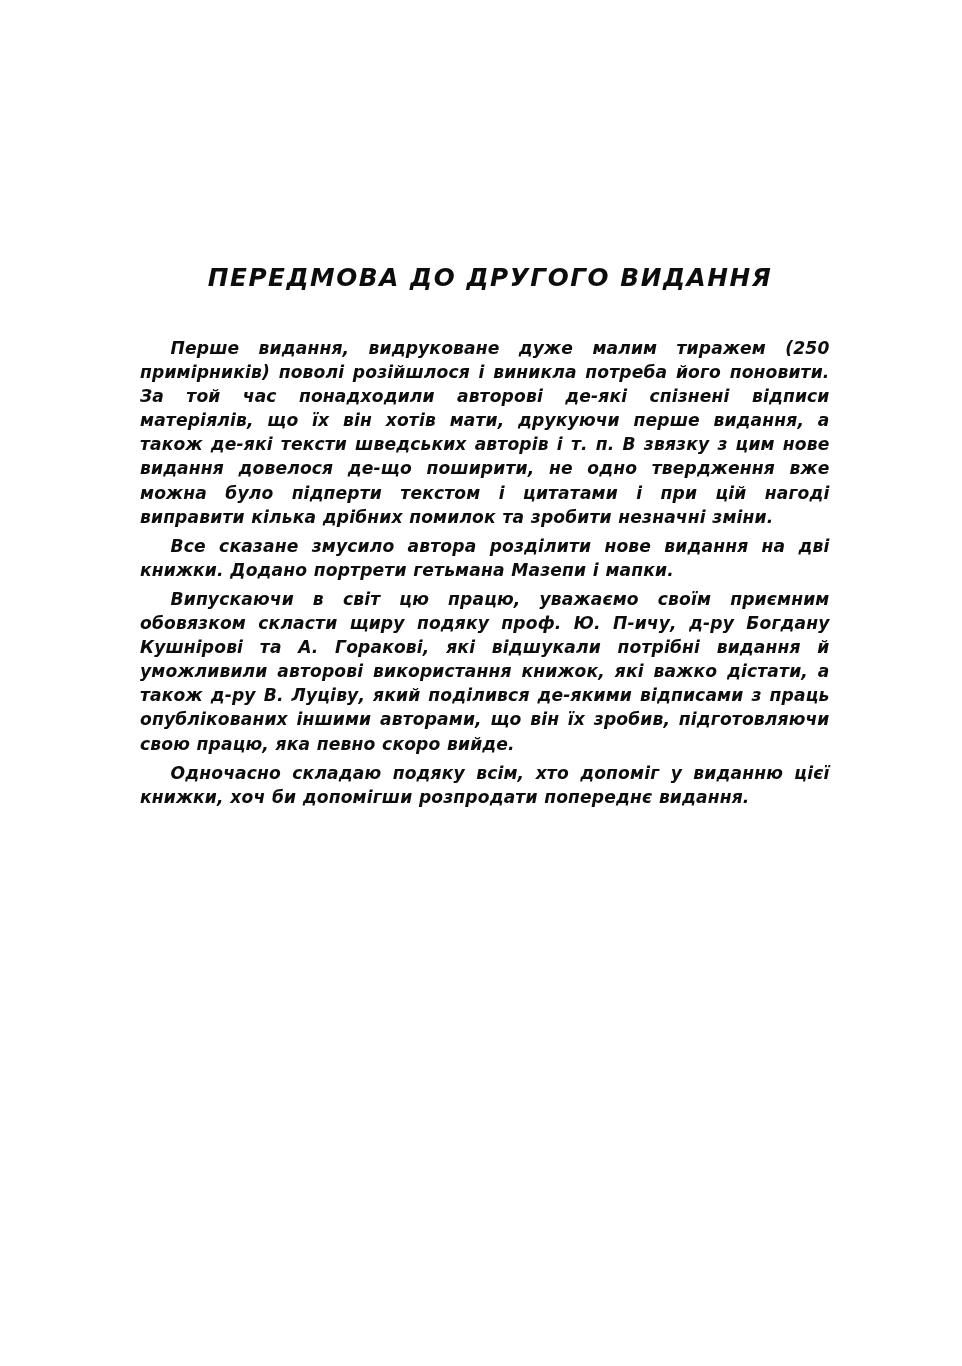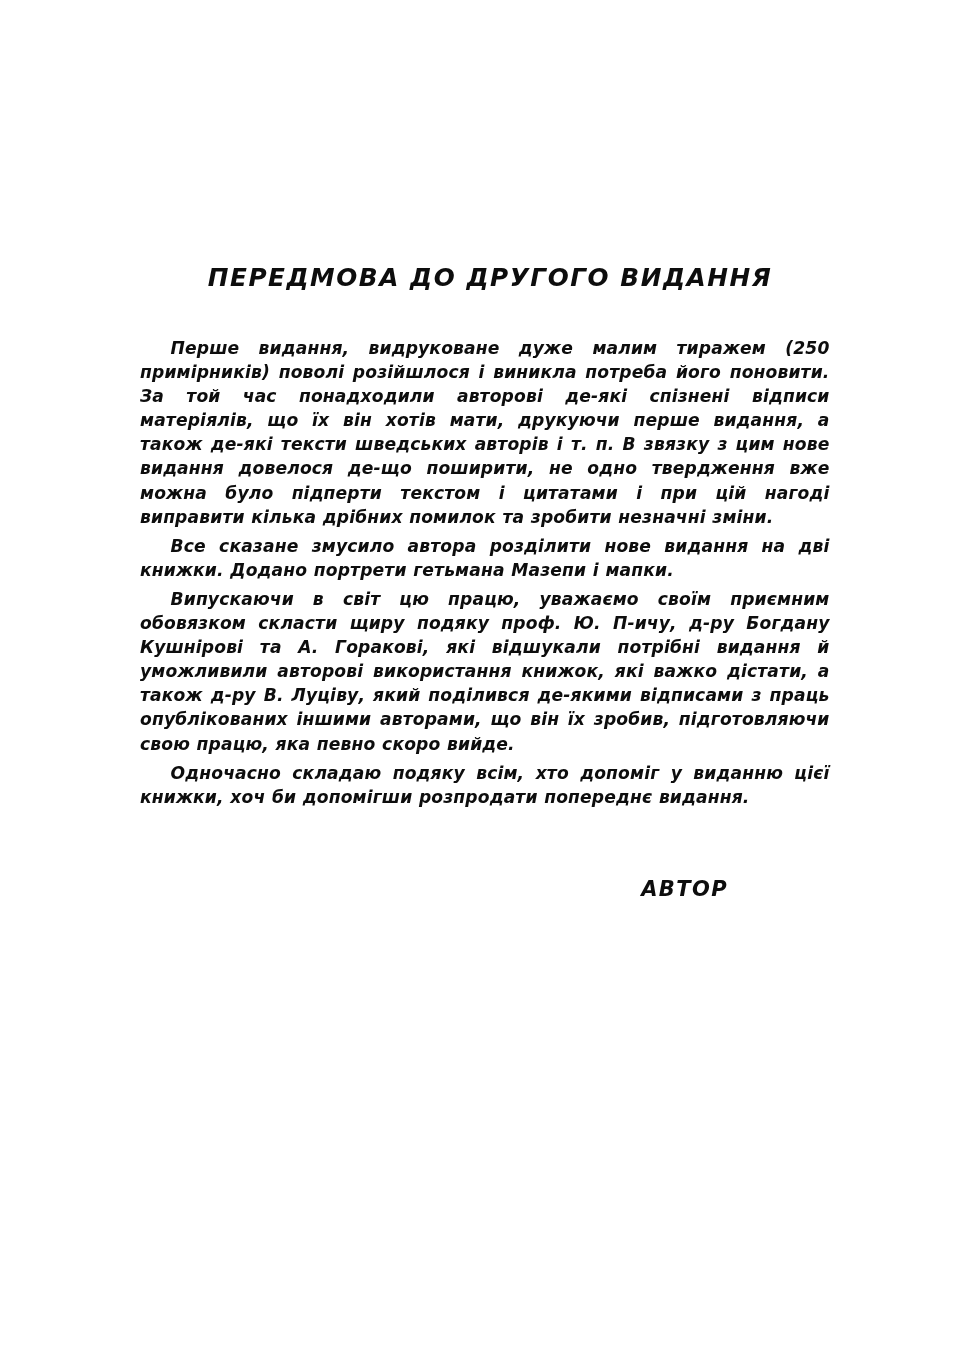--- a/index.html
+++ b/index.html
@@ -70,16 +70,15 @@
     <h1 class="page-title">ПЕРЕДМОВА ДО ДРУГОГО ВИДАННЯ</h1>
 
     <p class="para">Перше видання, видруковане дуже малим тиражем (250 примірників) поволі розійшлося і виникла потреба його поновити. За той час понадходили авторові де-які спізнені відписи матеріялів, що їх він хотів мати, друкуючи перше видання, а також де-які тексти шведських авторів і т. п. В звязку з цим нове видання довелося де-що поширити, не одно твердження вже можна було підперти текстом і цитатами і при цій нагоді виправити кілька дрібних помилок та зробити незначні зміни.</p>
 
     <p class="para">Все сказане змусило автора розділити нове видання на дві книжки. Додано портрети гетьмана Мазепи і мапки.</p>
 
     <p class="para">Випускаючи в світ цю працю, уважаємо своїм приємним обовязком скласти щиру подяку проф. Ю. П-ичу, д-ру Богдану Кушнірові та А. Горакові, які відшукали потрібні видання й уможливили авторові використання книжок, які важко дістати, а також д-ру В. Луціву, який поділився де-якими відписами з праць опублікованих іншими авторами, що він їх зробив, підготовляючи свою працю, яка певно скоро вийде.</p>
 
     <p class="para">Одночасно складаю подяку всім, хто допоміг у виданню цієї книжки, хоч би допомігши розпродати попереднє видання.</p>
 
-    <div class="signature">АВТОР</div>
 
   </div>
 </div>
 
 </body></html>

